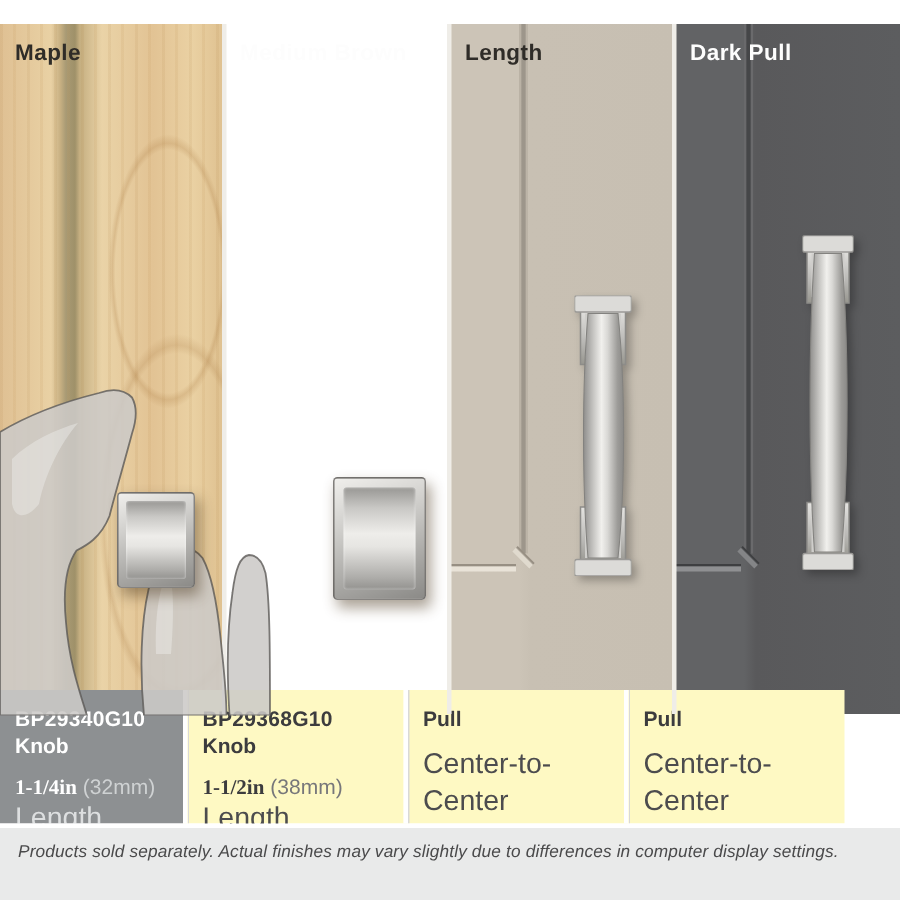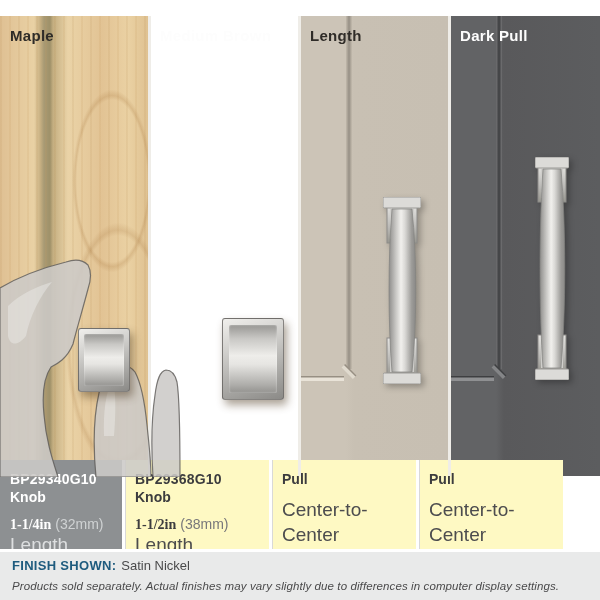--- a/index.html
+++ b/index.html
@@ -187,19 +187,16 @@
     </div>
     <div class="panel panel--light">
       <div class="p-type">Pull</div>
       <div class="p-dim">Center-to-Center</div>
     </div>
   </div>
 
   <div class="white-gap"></div>
 
   <div class="footer">
-    <div class="finish-line">
-      <span class="lbl">FINISH SHOWN:</span><span class="val">Satin Nickel</span>
-    </div>
     <div class="disclaimer">Products sold separately. Actual finishes may vary slightly due to differences in computer display settings.</div>
   </div>
 
 </div>
 
 </body></html>

